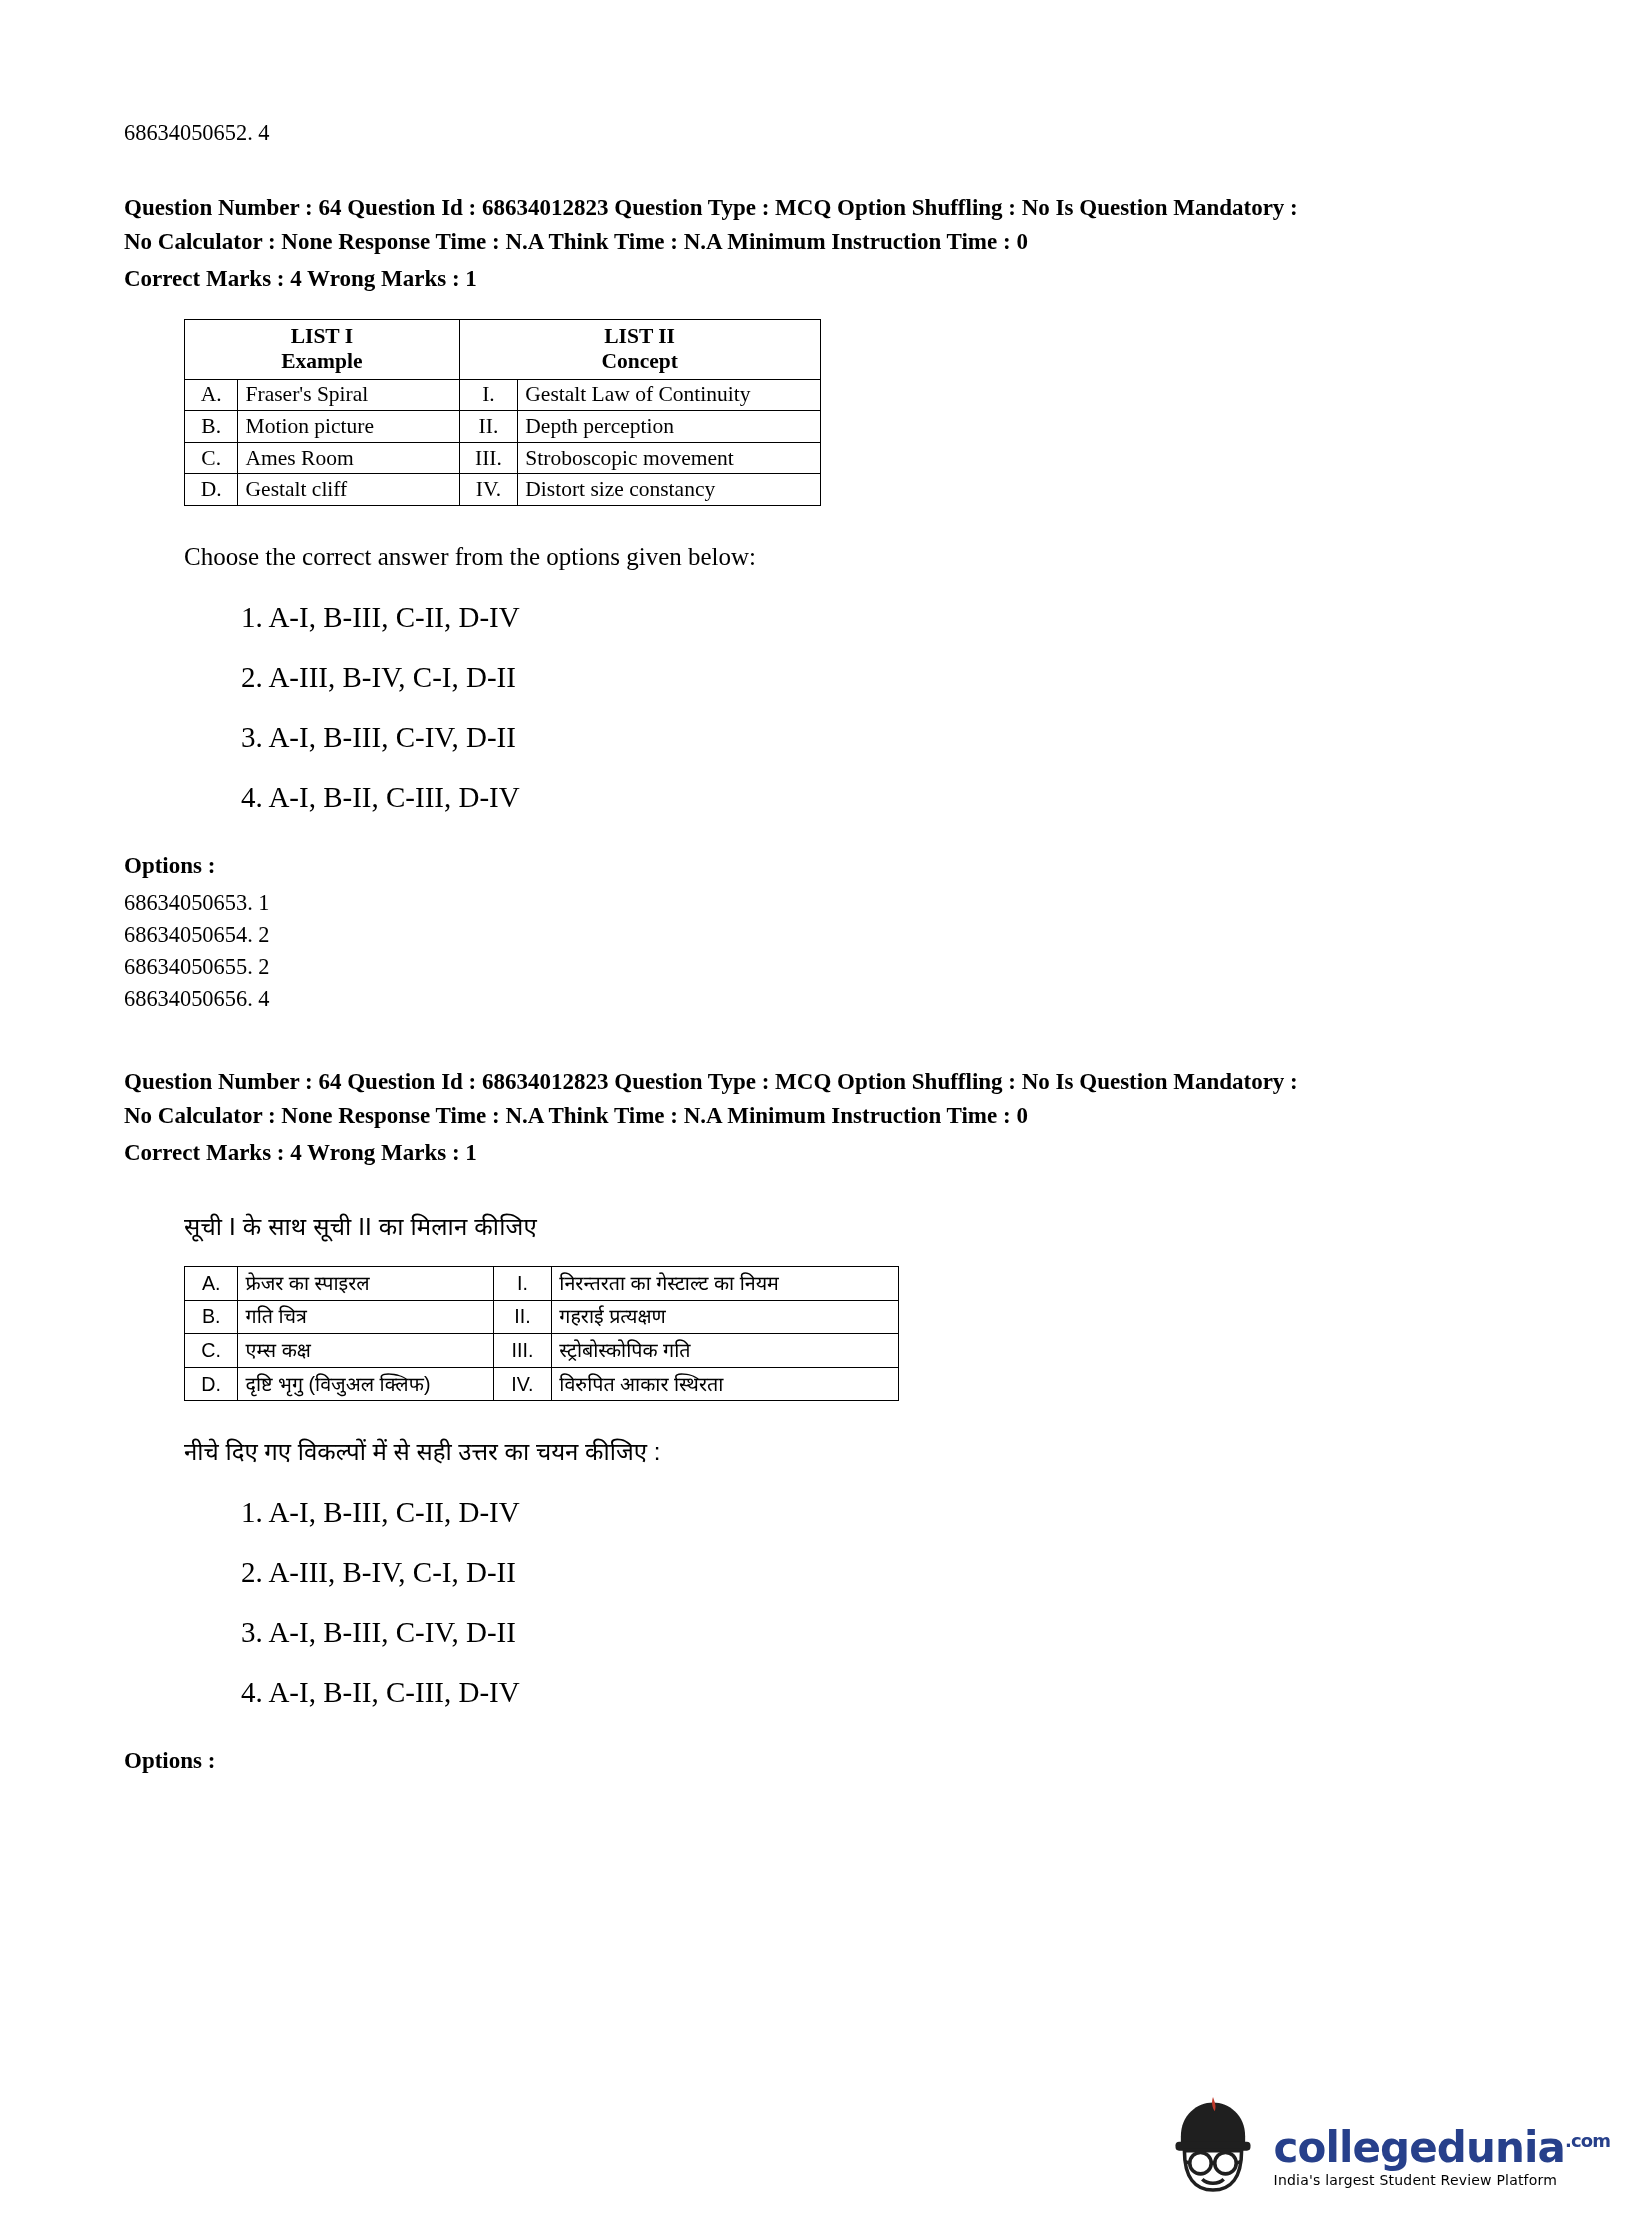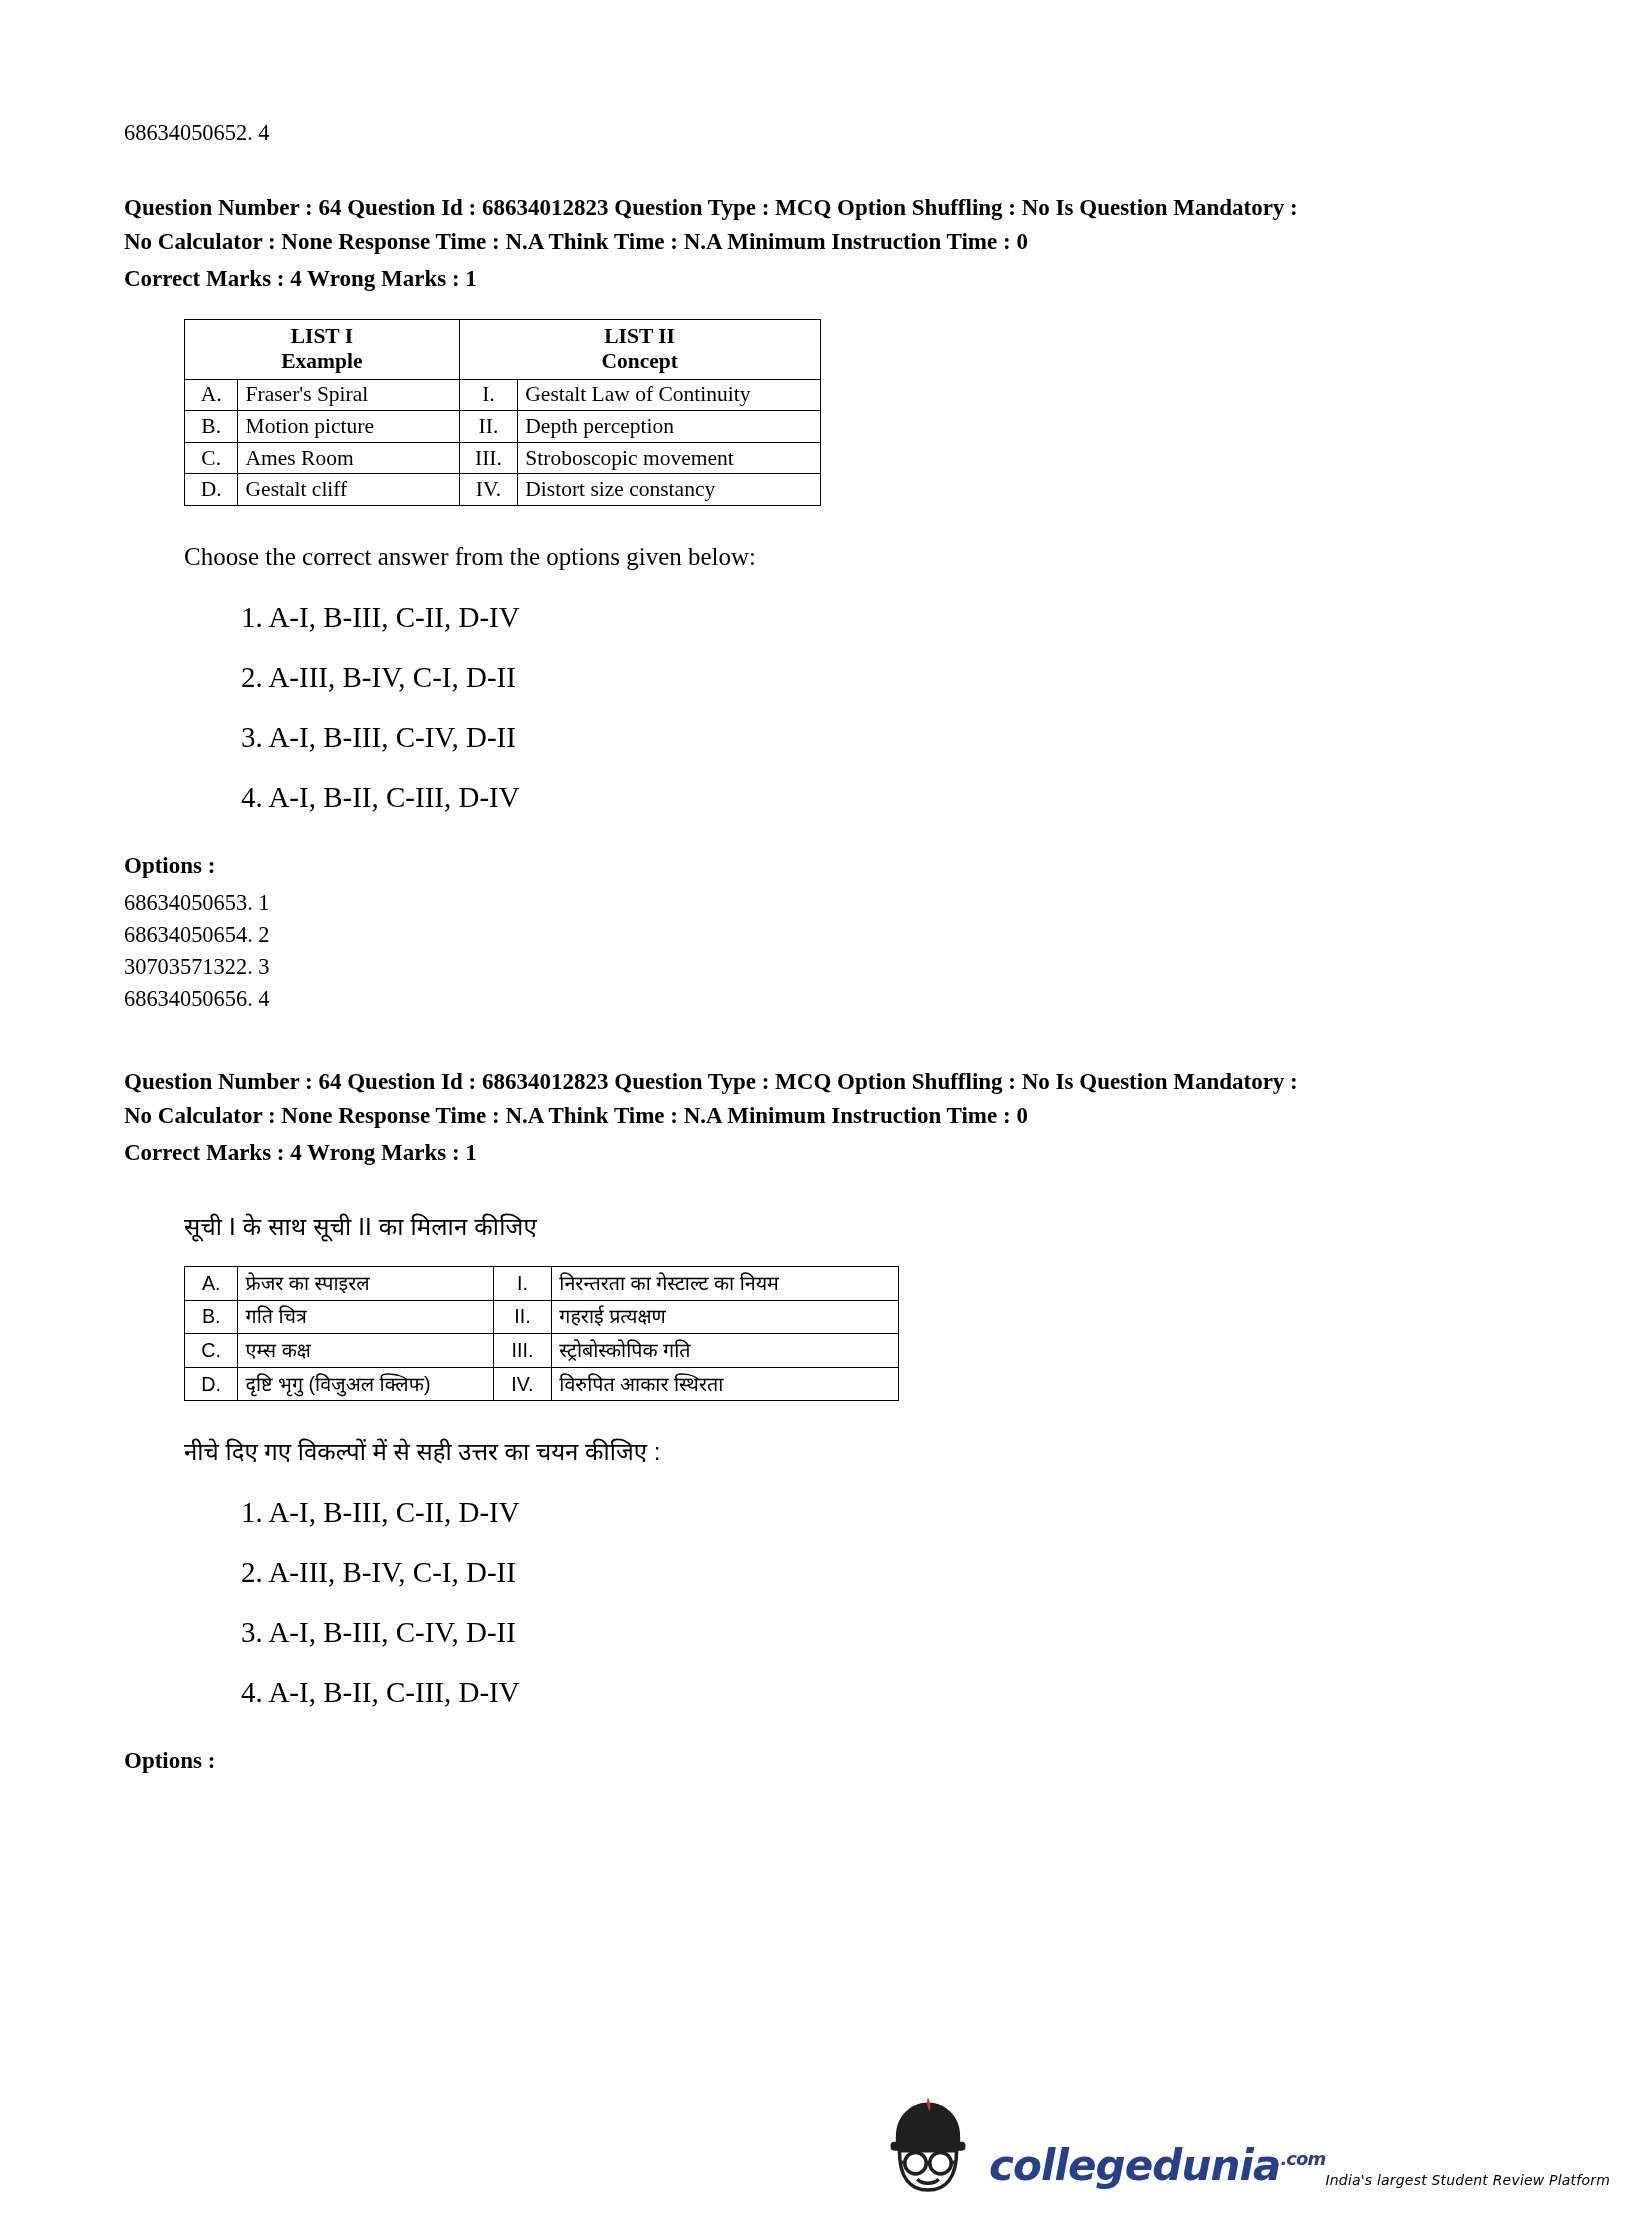--- a/index.html
+++ b/index.html
@@ -124,24 +124,23 @@
     align-items: flex-end;
     gap: 10.7px;
   }
   .logo-mark {
     width: 100px;
     height: 97px;
     position: relative;
   }
   .logo-text {
     display: flex;
-    flex-direction: row;
-    align-items: flex-end;
+    flex-direction: column;
+    align-items: flex-start;
     padding-bottom: 3.6px;
-    font-style: italic;
   }
   .logo-word {
     font-family: "DejaVu Sans", sans-serif;
     font-size: 42px;
     font-weight: bold;
     color: #27408b;
     letter-spacing: -0.9px;
     line-height: 45px;
   }
   .logo-word .dotcom {
@@ -218,21 +217,21 @@
       <div class="opt">1. A-I, B-III, C-II, D-IV</div>
       <div class="opt">2. A-III, B-IV, C-I, D-II</div>
       <div class="opt">3. A-I, B-III, C-IV, D-II</div>
       <div class="opt">4. A-I, B-II, C-III, D-IV</div>
     </div>
 
     <div class="options-label">Options :</div>
     <div class="ans-list">
       <div>68634050653. 1</div>
       <div>68634050654. 2</div>
-      <div>30703571322. 3</div>
+      <div>68634050655. 2</div>
       <div>68634050656. 4</div>
     </div>
 
     <div class="block2">
       <div class="qhead">
         <span>Question Number : 64 Question Id : 68634012823 Question Type : MCQ Option Shuffling : No Is Question Mandatory :</span>
         <span class="line2">No Calculator : None Response Time : N.A Think Time : N.A Minimum Instruction Time : 0</span>
         <span class="marks">Correct Marks : 4 Wrong Marks : 1</span>
       </div>
 

